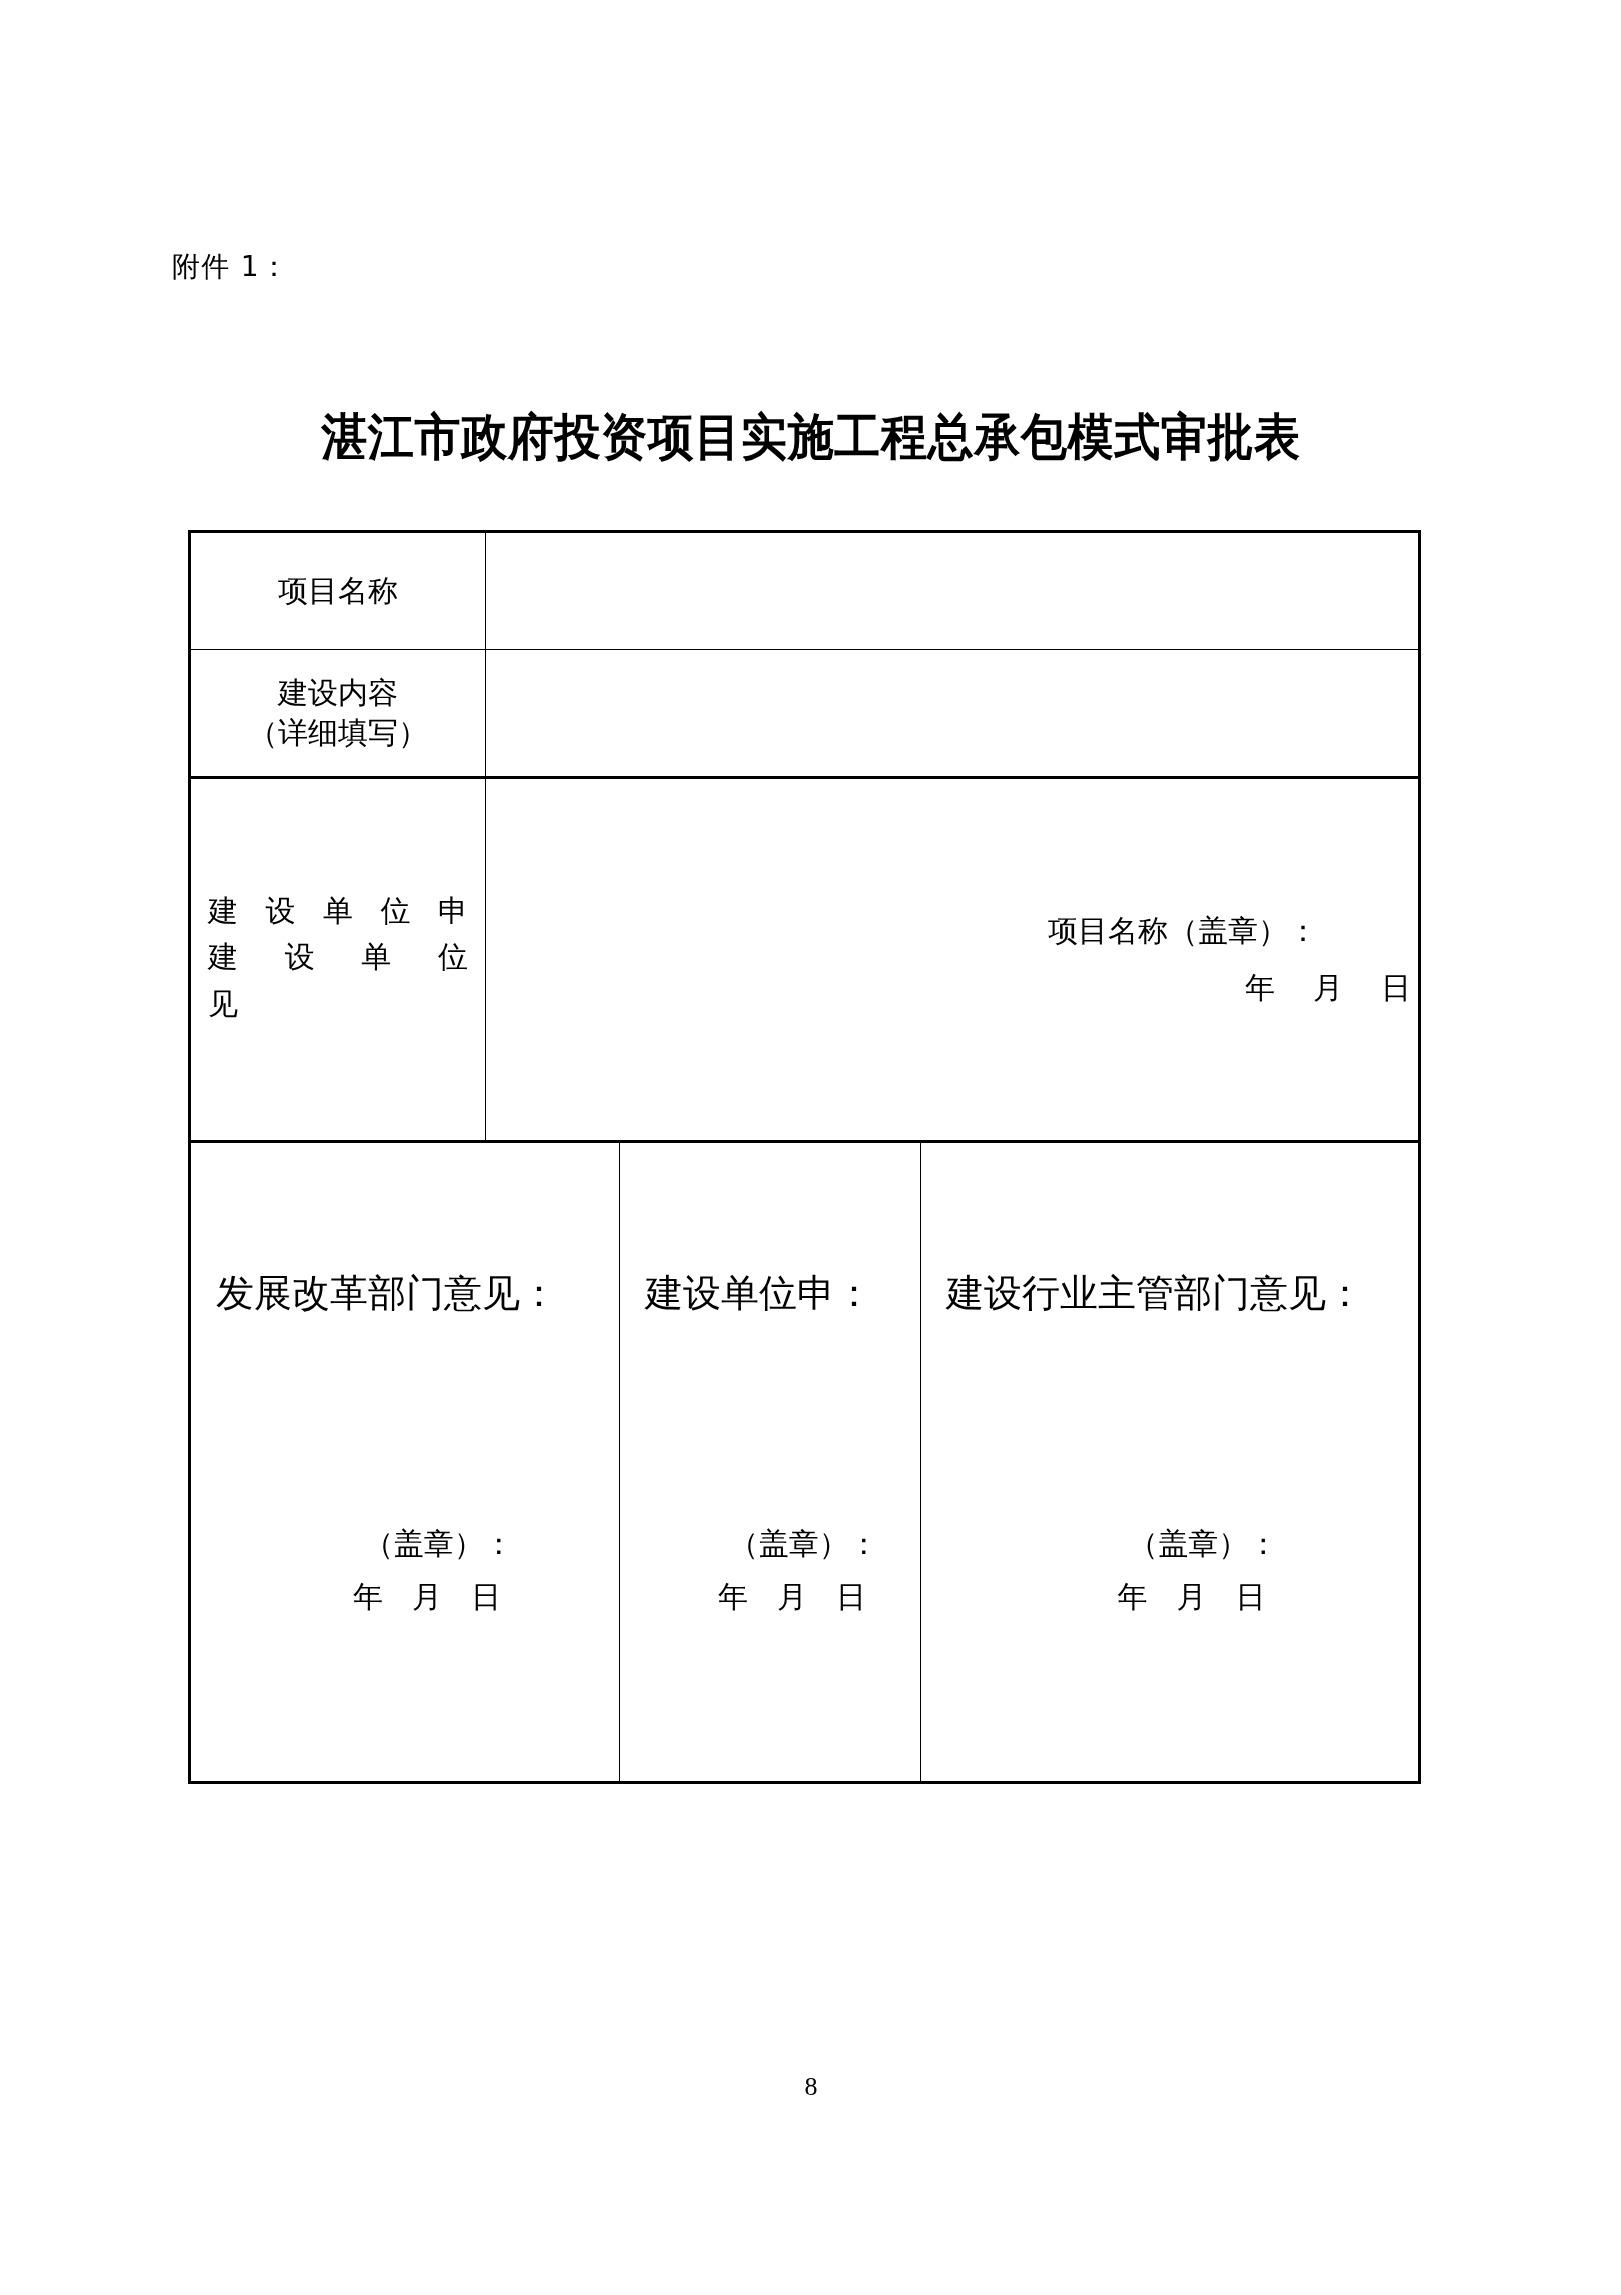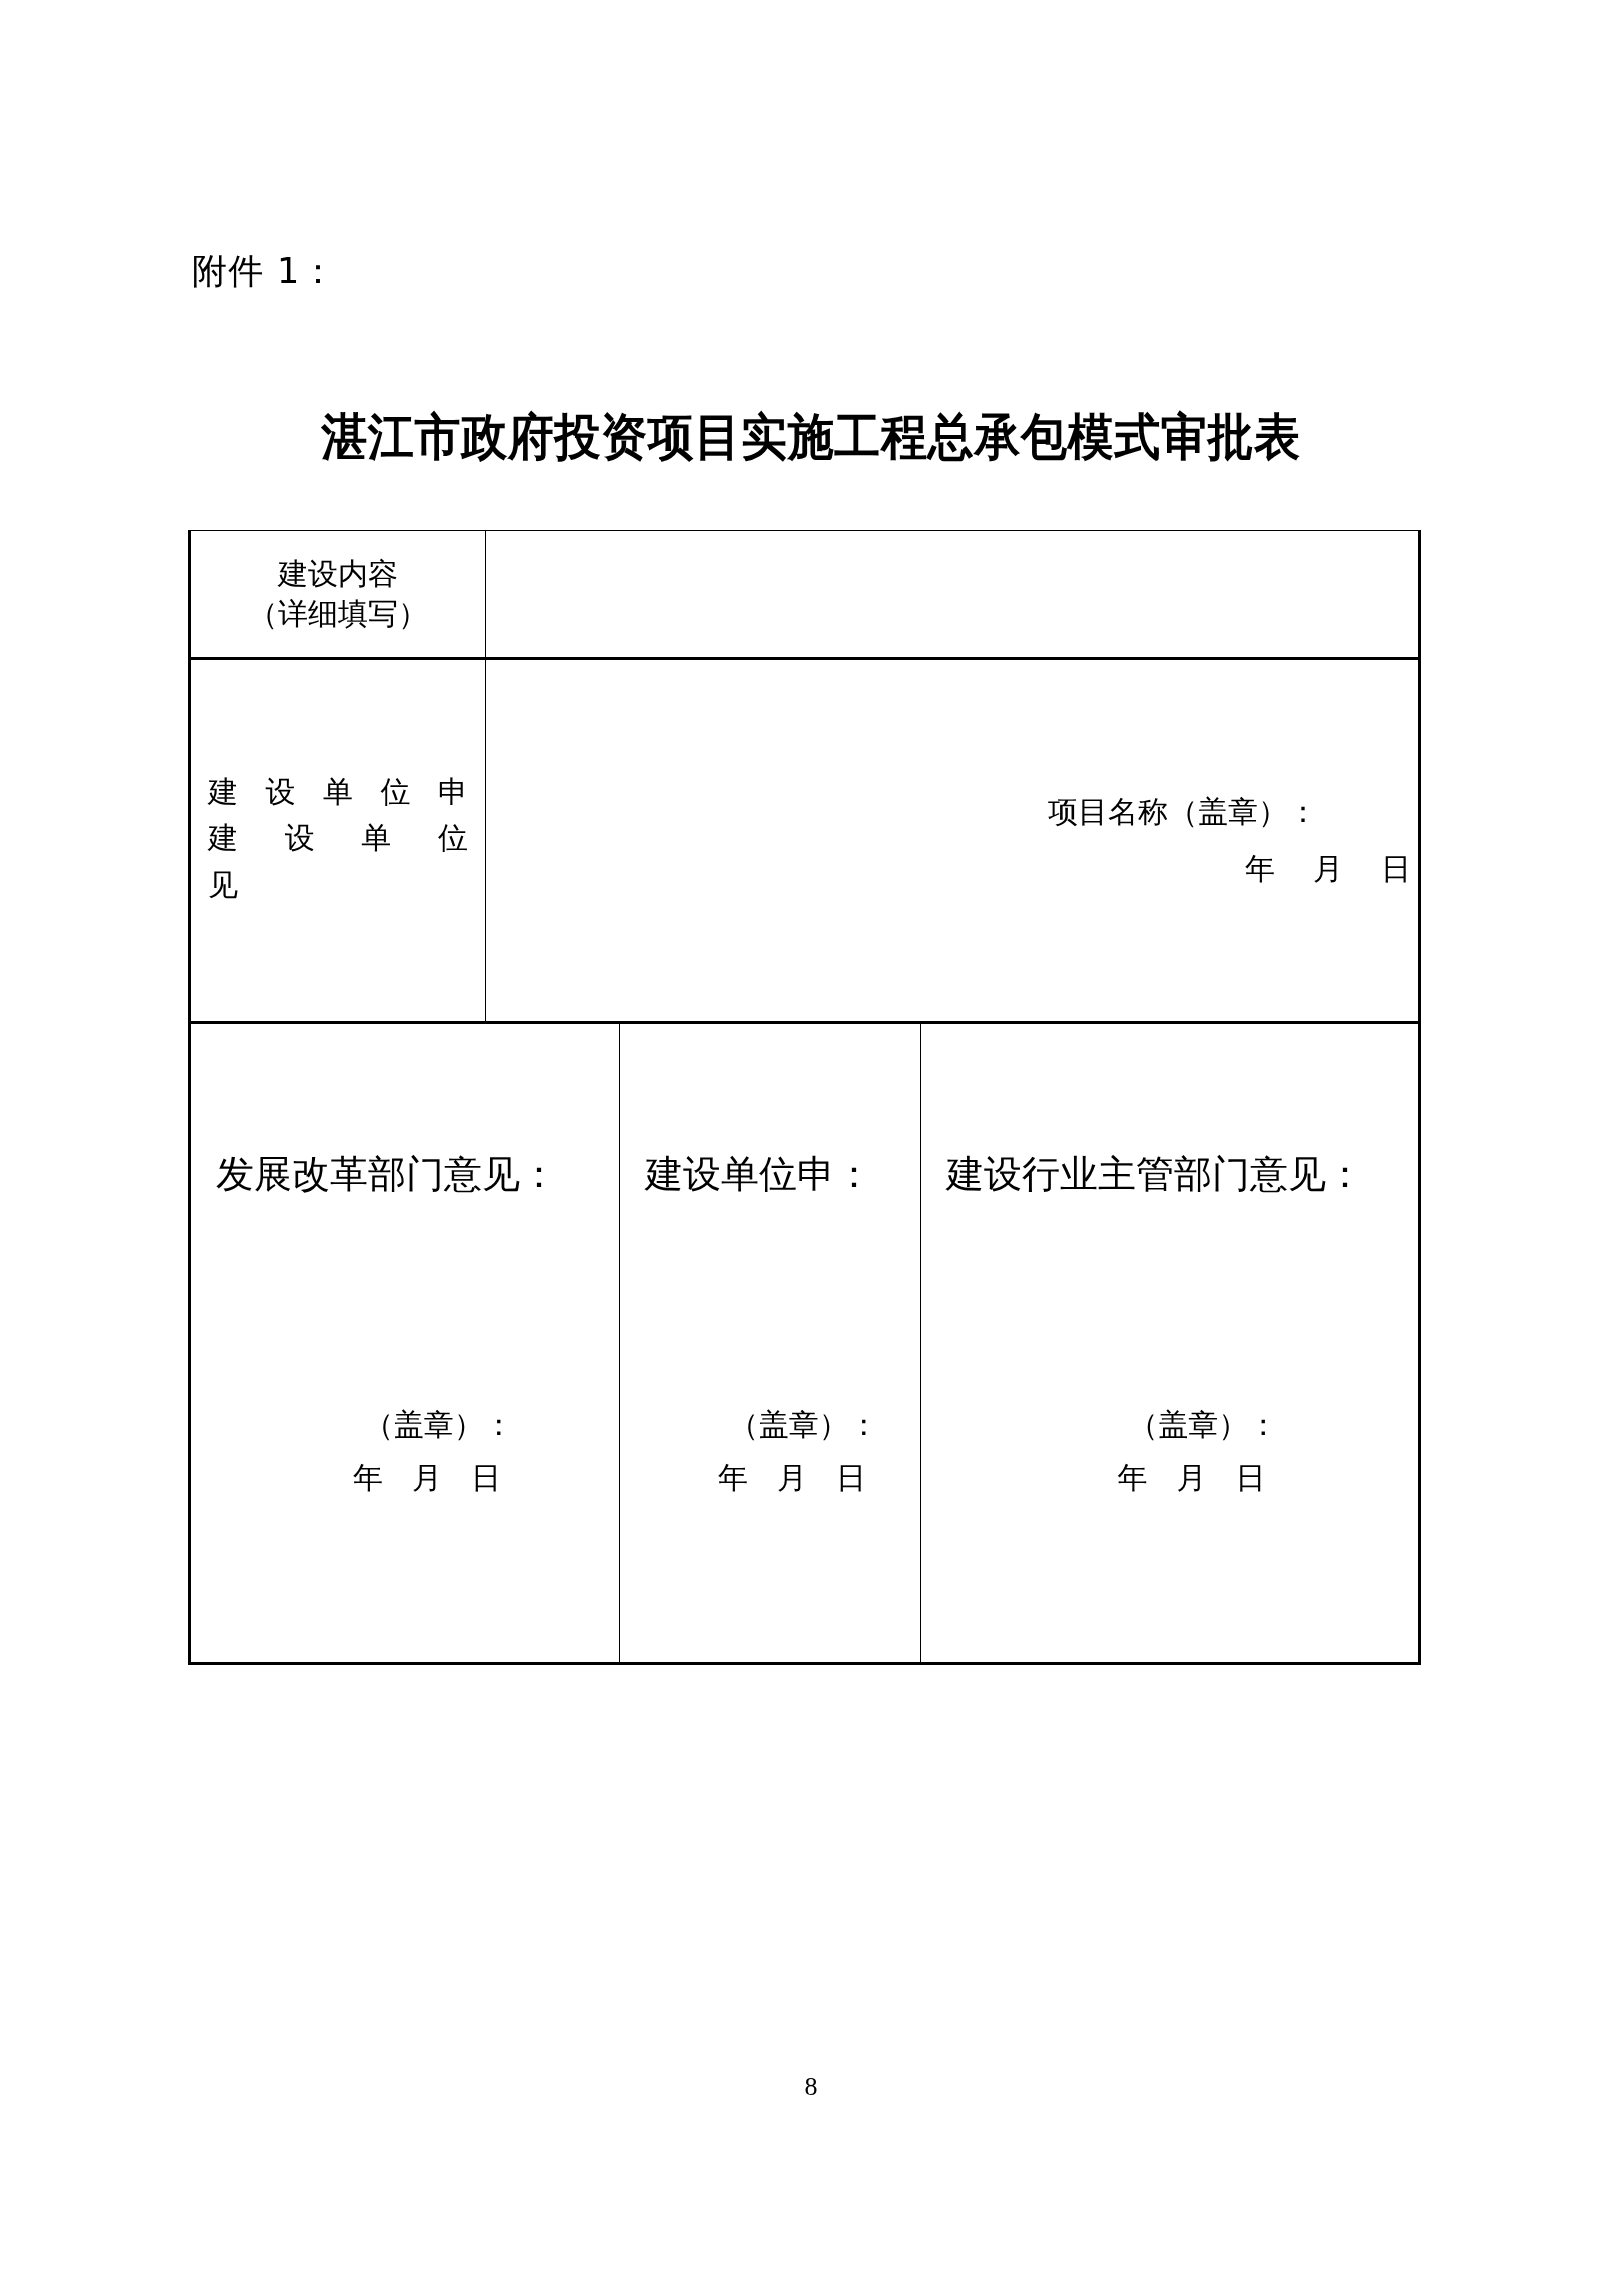--- a/index.html
+++ b/index.html
@@ -22,24 +22,24 @@
     inset: 0;
     width: 1622px;
     height: 2295px;
     background: #fff;
     overflow: hidden;
   }
 
   
   .attachment-label {
     position: absolute;
-    left: 192px;
+    left: 172px;
     top: 252px;
     font-family: "DejaVu Sans", "Liberation Sans", sans-serif;
-    font-size: 35px;
+    font-size: 28px;
     line-height: 1.1;
     letter-spacing: 1.3px;
     white-space: nowrap;
   }
 
   
   .doc-title {
     position: absolute;
     left: 0;
     right: 0;
@@ -173,20 +173,26 @@
     <colgroup>
       <col style="width:296px">
       <col style="width:134px">
       <col style="width:170px">
       <col style="width:131px">
       <col style="width:170px">
       <col style="width:329px">
     </colgroup>
 
     <tbody>
+        <tr>
+      <td class="label-cell thick-top thick-left" style="height:116px">
+        <span class="line">项目名称</span>
+      </td>
+      <td class="blank-cell thick-top thick-right" colspan="5"></td>
+    </tr>
 
 
     <tr>
       <td class="label-cell thick-left" style="height:126px">
         <span class="line">建设内容</span>
         <span class="line">（详细填写）</span>
       </td>
       <td class="blank-cell thick-right" colspan="5"></td>
     </tr>
 

